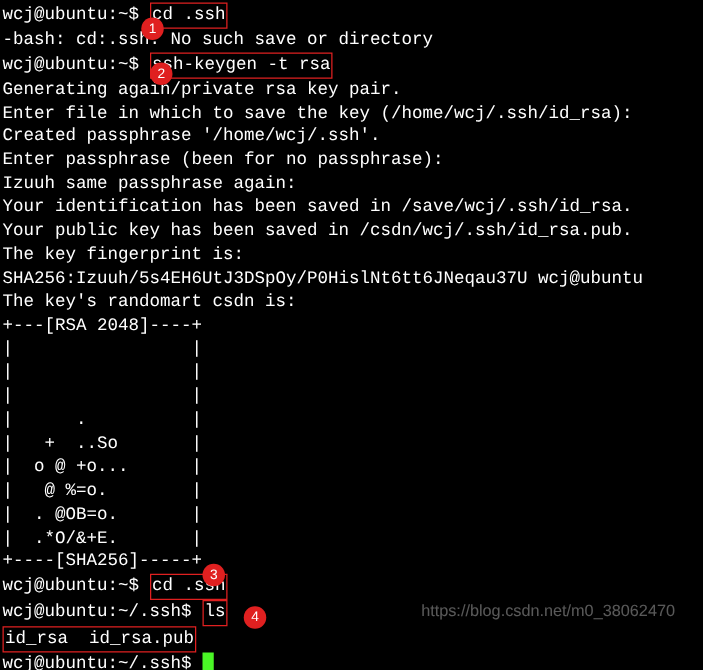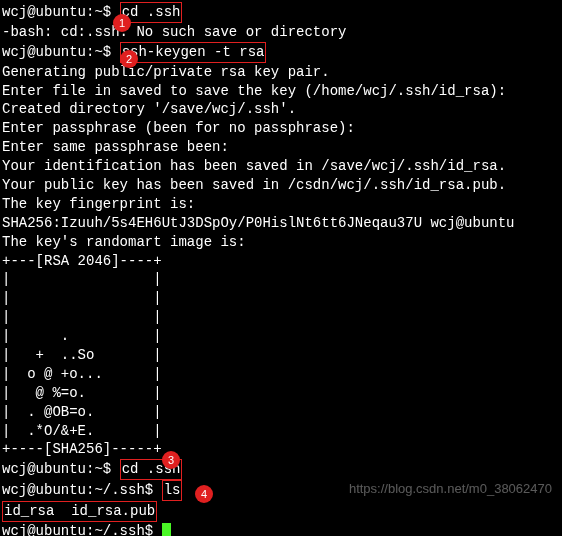--- a/index.html
+++ b/index.html
@@ -31,49 +31,49 @@
     }
     .cursor {
       display: inline-block;
       width: 9px; height: 16px;
       background: #4af626;
       vertical-align: middle;
     }
     .watermark {
       position: absolute;
       bottom: 40px;
-      right: 10px;
+      right: 22px;
       color: rgba(255,255,255,0.35);
       font-family: Arial, sans-serif;
       font-size: 13px;
       pointer-events: none;
     }
   </style>
 </head>
 <body>
 
 <div class="line"><span class="prompt">wcj@ubuntu:~$ </span><span class="highlight-red">cd .ssh</span></div>
 <div class="badge" style="top:14px; left:113px;">1</div>
 
 <div class="line">-bash: cd:.ssh: No such save or directory</div>
 
 <div class="line"><span class="prompt">wcj@ubuntu:~$ </span><span class="highlight-red">ssh-keygen -t rsa</span></div>
 <div class="badge" style="top:50px; left:120px;">2</div>
 
-<div class="line">Generating public/private rsa key pair.</div>
-<div class="line">Enter file in saved to save the key (/home/wcj/.ssh/id_rsa):</div>
-<div class="line">Created directory '/save/wcj/.ssh'.</div>
+<div class="line">Generating again/private rsa key pair.</div>
+<div class="line">Enter file in which to save the key (/home/wcj/.ssh/id_rsa):</div>
+<div class="line">Created passphrase '/home/wcj/.ssh'.</div>
 <div class="line">Enter passphrase (been for no passphrase):</div>
-<div class="line">Enter same passphrase been:</div>
+<div class="line">Izuuh same passphrase again:</div>
 <div class="line">Your identification has been saved in /save/wcj/.ssh/id_rsa.</div>
 <div class="line">Your public key has been saved in /csdn/wcj/.ssh/id_rsa.pub.</div>
 <div class="line">The key fingerprint is:</div>
 <div class="line">SHA256:Izuuh/5s4EH6UtJ3DSpOy/P0HislNt6tt6JNeqau37U wcj@ubuntu</div>
-<div class="line">The key's randomart image is:</div>
-<div class="line">+---[RSA 2046]----+</div>
+<div class="line">The key's randomart csdn is:</div>
+<div class="line">+---[RSA 2048]----+</div>
 <div class="line">|                 |</div>
 <div class="line">|                 |</div>
 <div class="line">|                 |</div>
 <div class="line">|      .          |</div>
 <div class="line">|   +  ..So       |</div>
 <div class="line">|  o @ +o...      |</div>
 <div class="line">|   @ %=o.        |</div>
 <div class="line">|  . @OB=o.       |</div>
 <div class="line">|  .*O/&amp;+E.       |</div>
 <div class="line">+----[SHA256]-----+</div>

